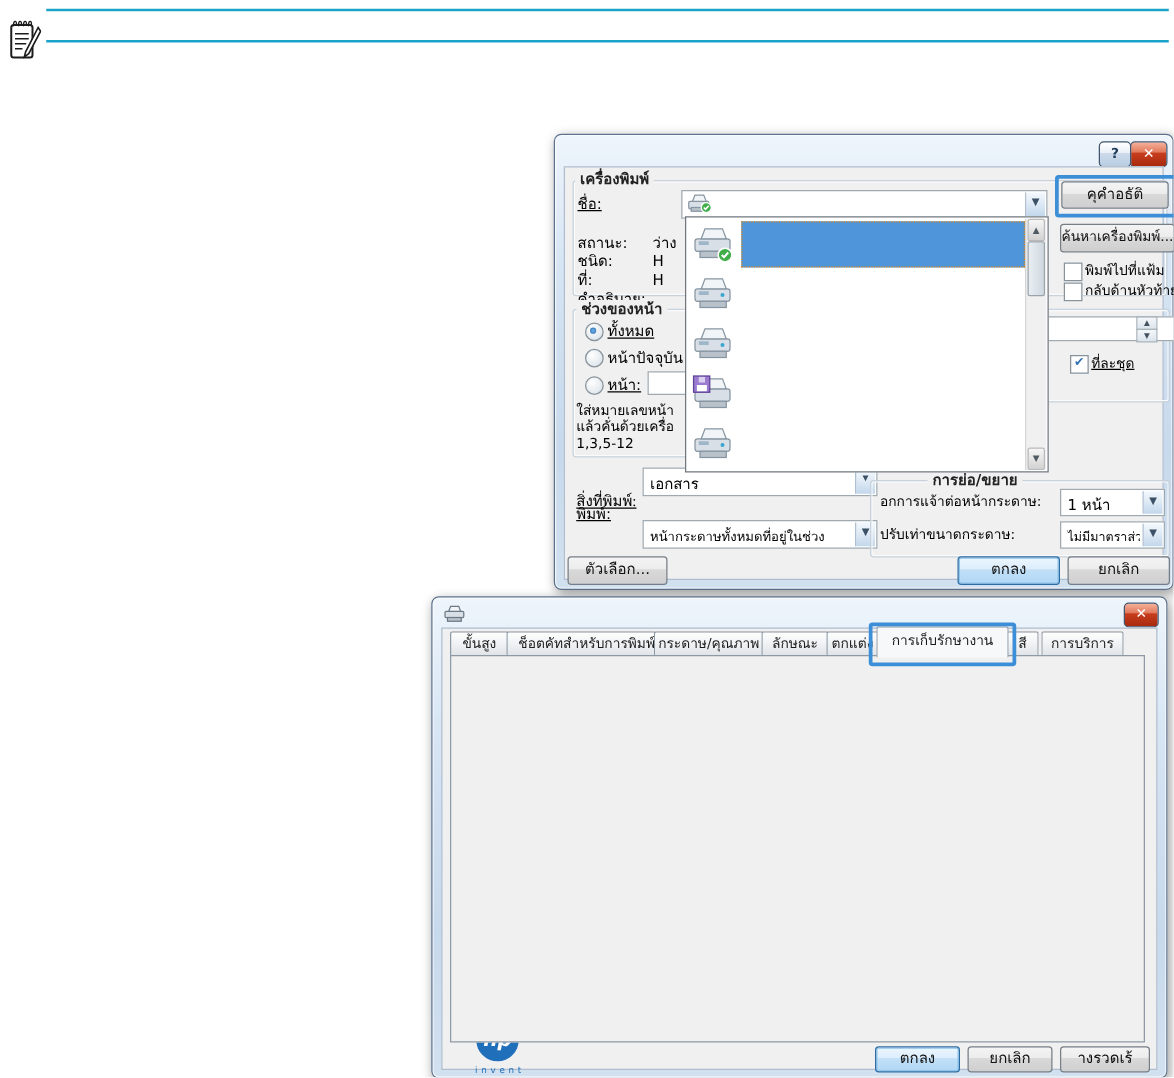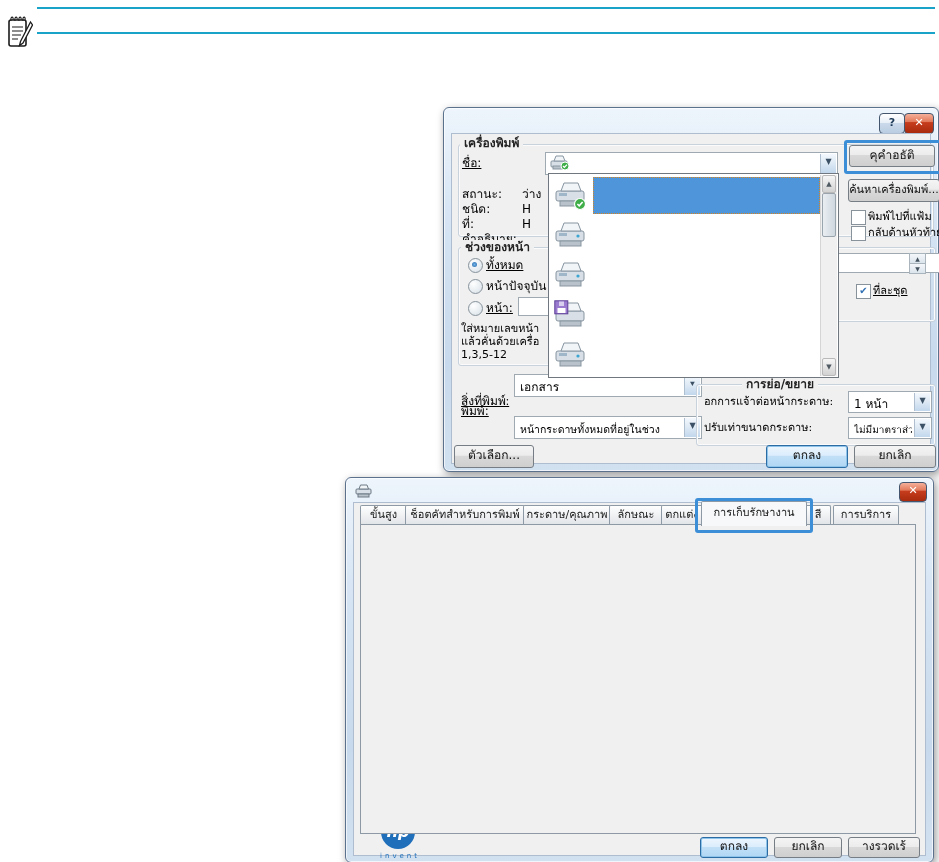--- a/index.html
+++ b/index.html
@@ -250,21 +250,21 @@
         <rect x="1" y="6" width="15" height="5" rx="1" fill="#d8dfe6" stroke="#6c7a86"></rect>
         <path d="M4 6 L5.5 2 L12 2 L13.5 6 Z" fill="#f2f5f7" stroke="#6c7a86"></path>
         <rect x="3" y="11" width="11" height="3" fill="#b9c2cb" stroke="#6c7a86"></rect>
       </svg>
     </span>
     <div class="capbtn close" style="right:6px;top:4px;width:26px;height:18px;line-height:16px;"><span>✕</span></div>
     <div class="client" style="left:7px;right:7px;top:24px;bottom:6px;">
 
       <div class="tabpanel" style="left:6px;top:21px;width:554px;height:308px;"></div>
       <div class="tab" style="left:6px;width:45px;">ขั้นสูง</div>
-      <div class="tab" style="left:51px;width:118px;">ช็อตคัทสำหรับการพิมพ์</div>
+      <div class="tab" style="left:51px;width:118px;text-align:right;">ช็อตคัทสำหรับการพิมพ์</div>
       <div class="tab" style="left:169px;width:86px;">กระดาษ/คุณภาพ</div>
       <div class="tab" style="left:255px;width:52px;">ลักษณะ</div>
       <div class="tab" style="left:307px;width:40px;">ตกแต่ง</div>
       <div class="tab selected" style="left:347px;width:104px;">การเก็บรักษางาน</div>
       <div class="tab" style="left:451px;width:24px;">สี</div>
       <div class="tab" style="left:479px;width:64px;">การบริการ</div>
       <div class="callout" style="left:341px;top:-5px;width:112px;height:29px;"></div>
 
       <div class="desc-box" style="left:23px;top:34px;width:532px;height:62px;">
         <div class="lbl sm" style="left:8px;top:5px;color:#3c3c3c;">เครื่องพิมพ์จะพิมพ์งานออกมาโดยไม่เก็บไว้ในเครื่องพิมพ์</div>

